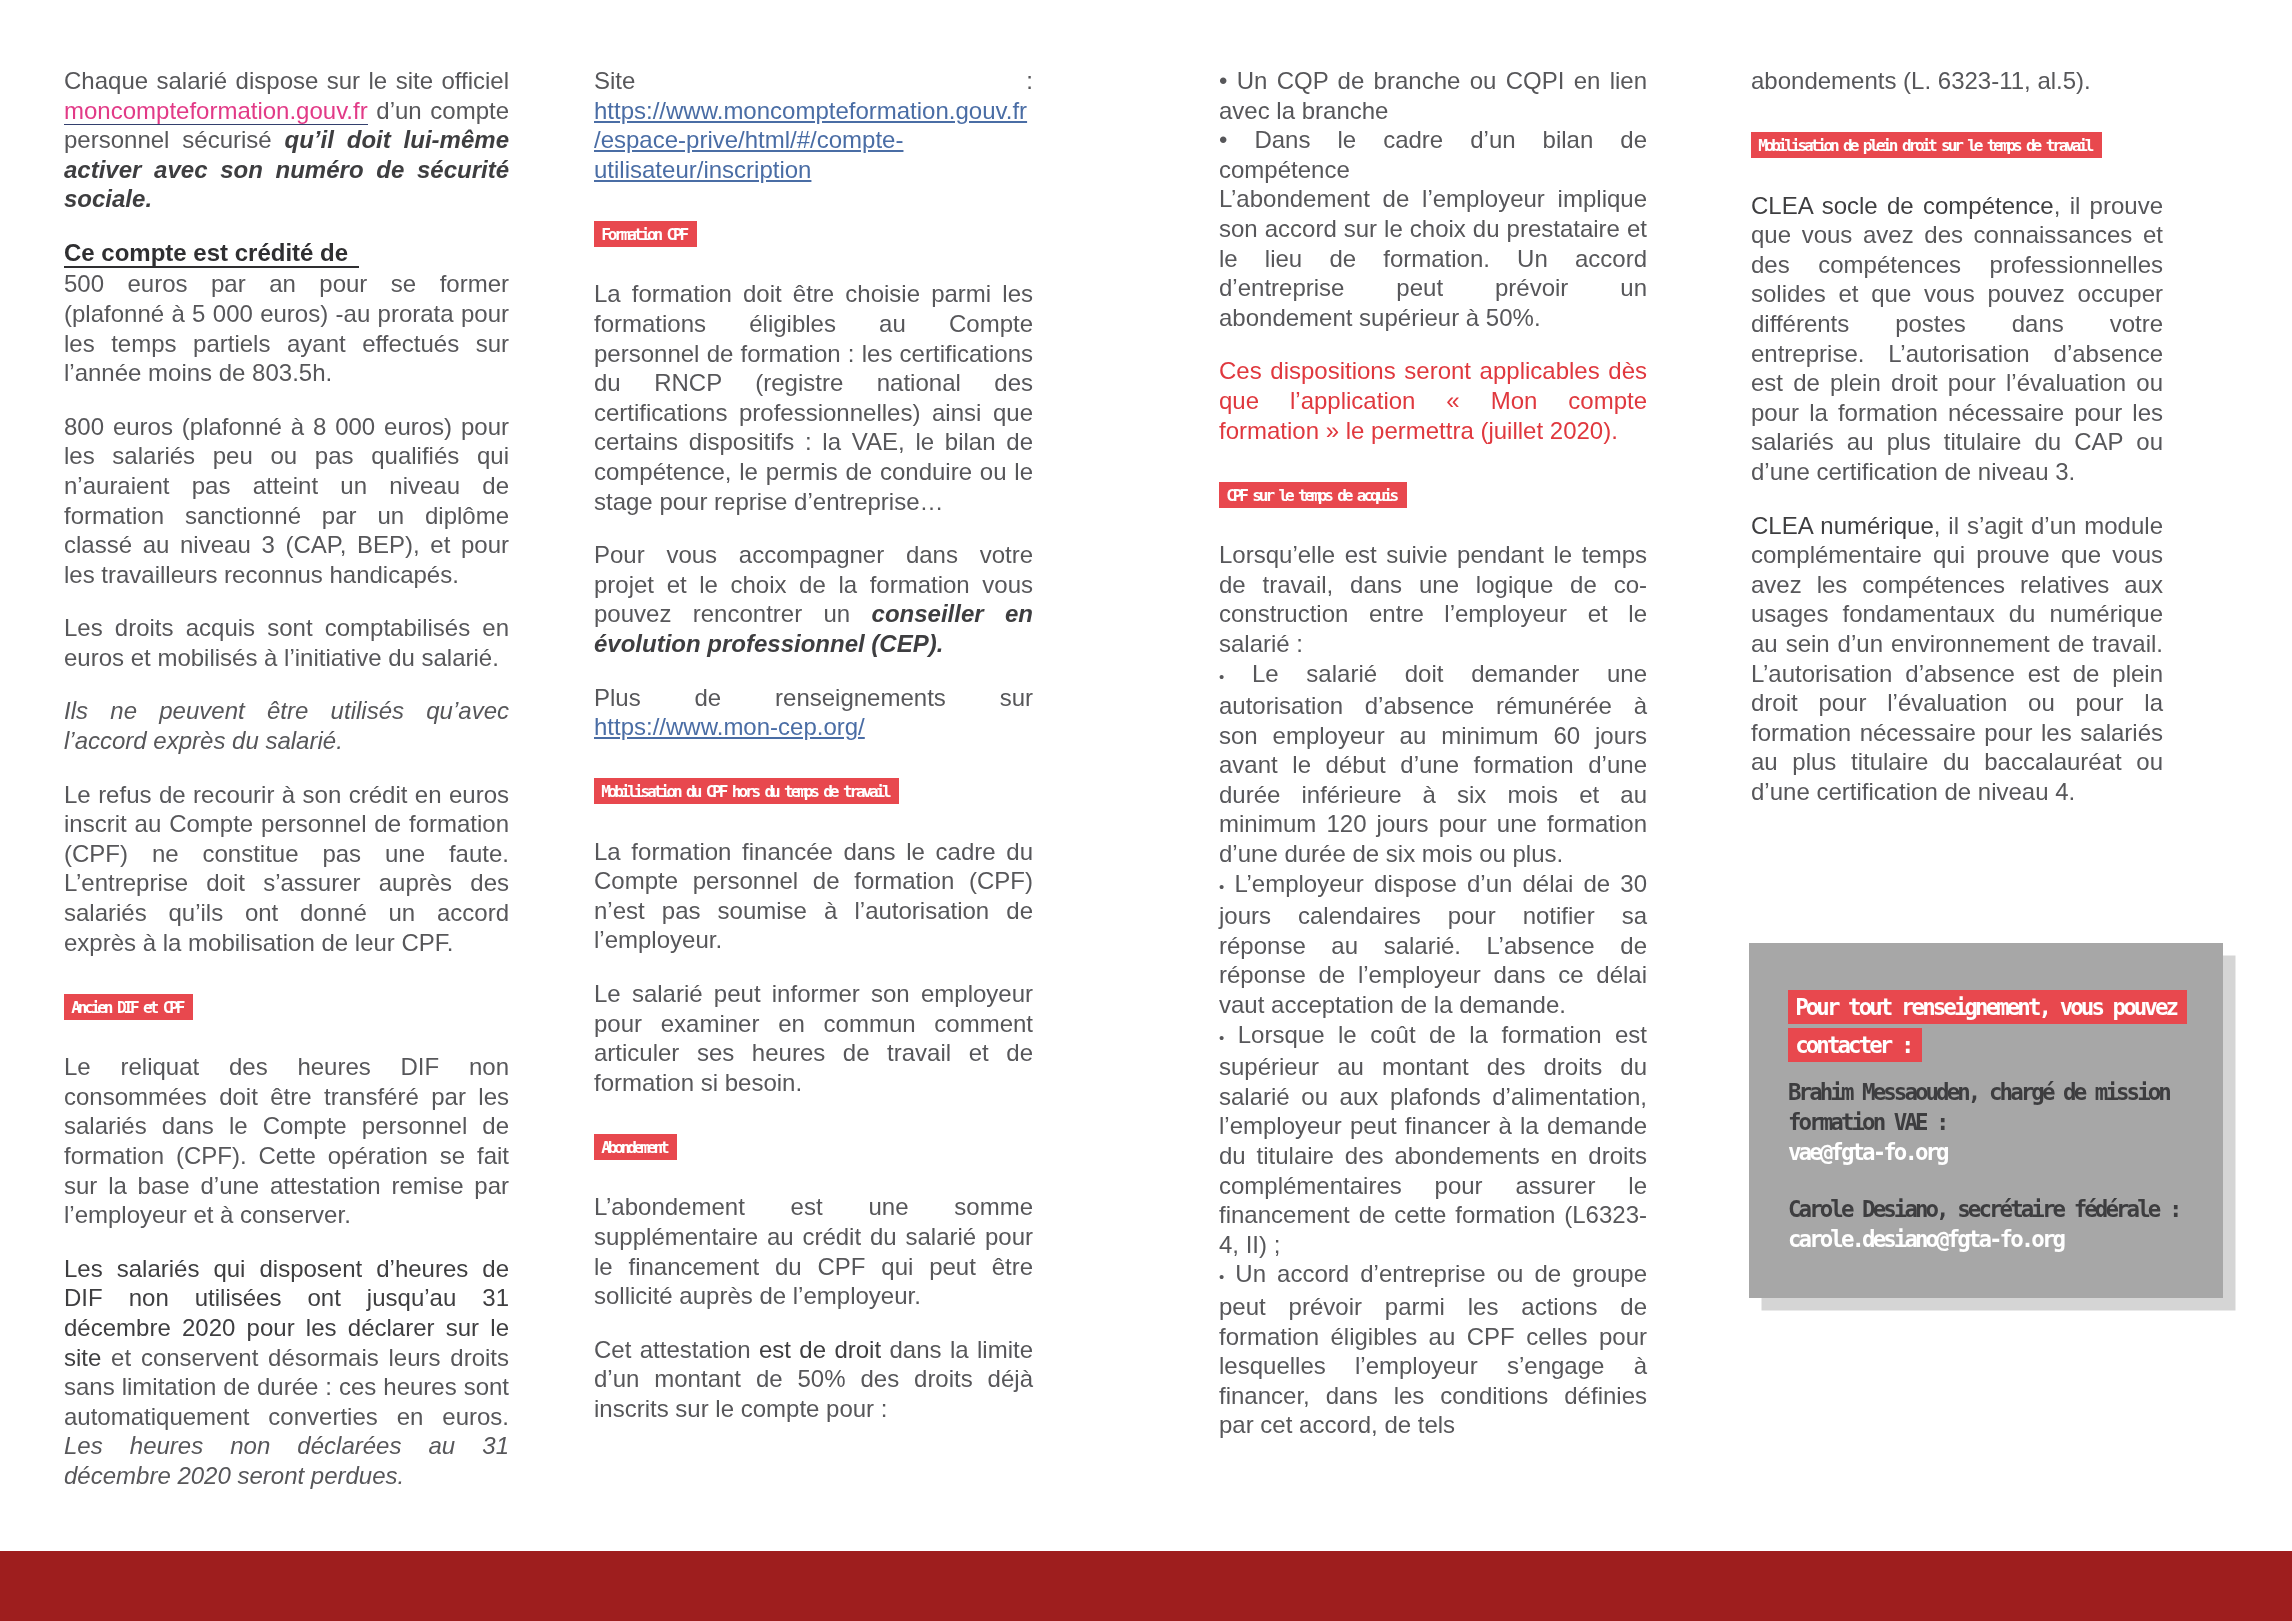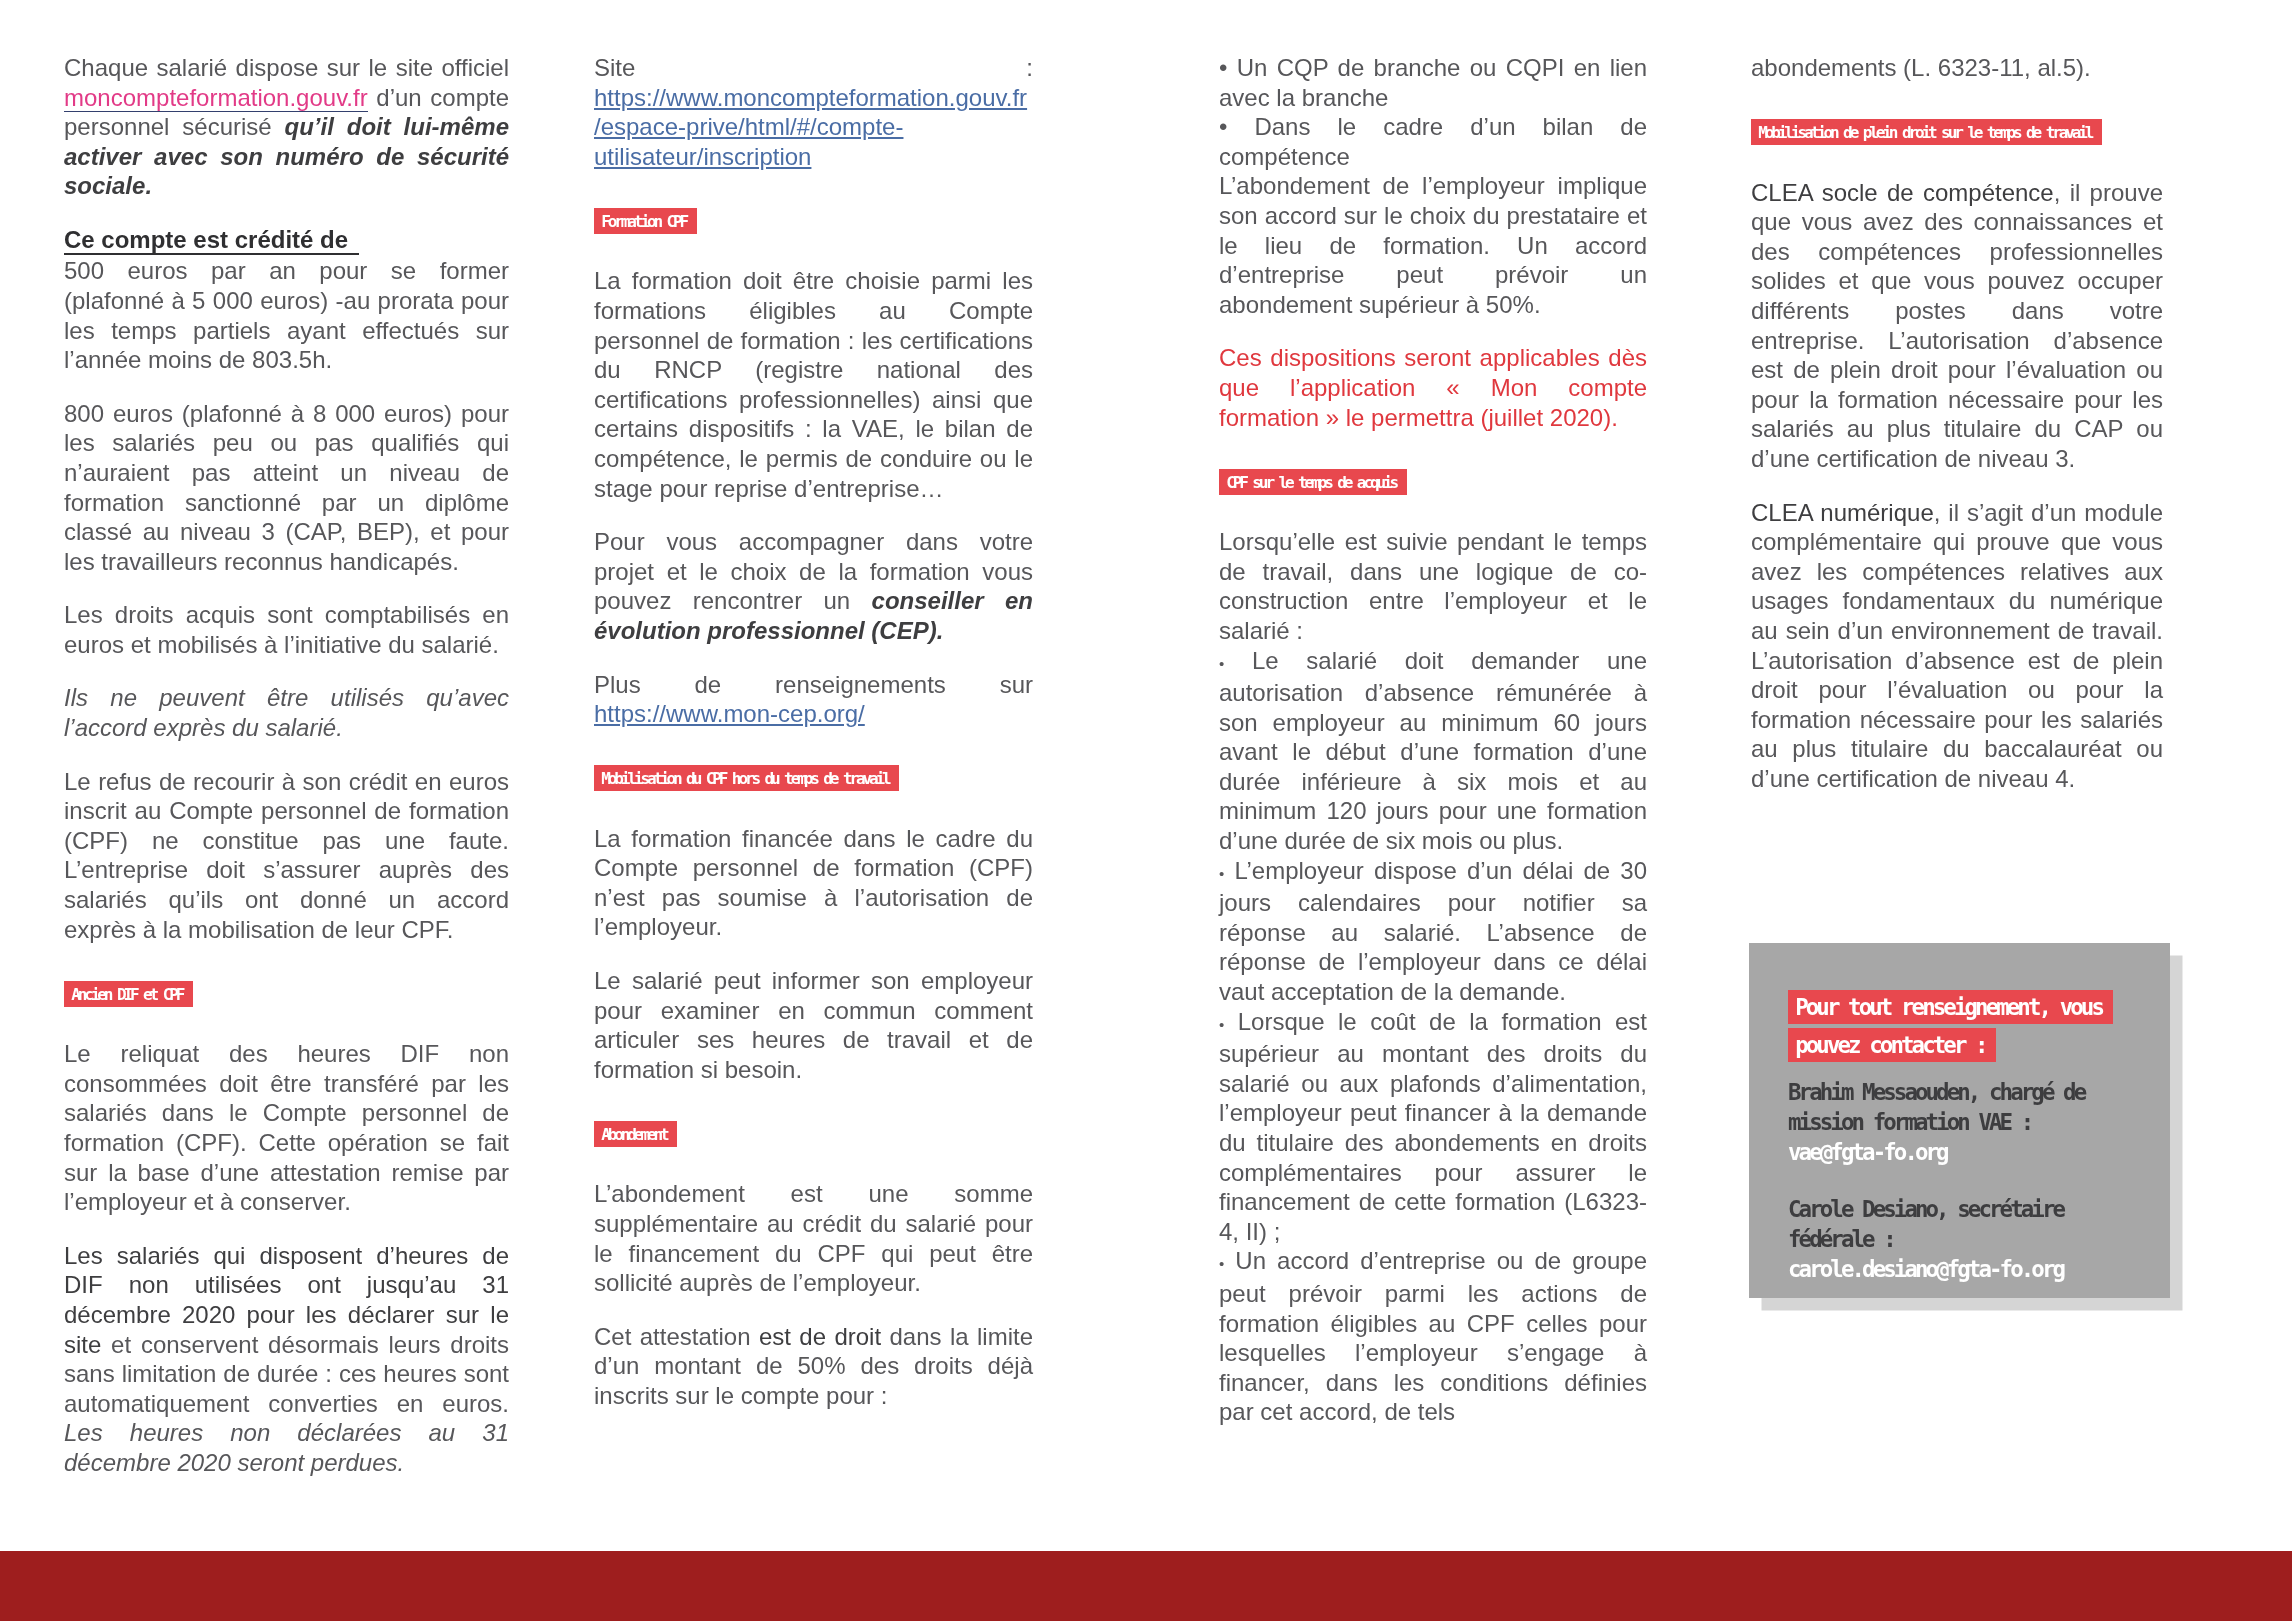--- a/index.html
+++ b/index.html
@@ -20,21 +20,21 @@
   }
   .col-1{left:64px;width:445px;}
   .col-2{left:594px;width:439px;}
   .col-3{left:1219px;width:428px;}
   .col-4{left:1751px;width:412px;}
 
   .blk{margin:0 0 24px 0;}
   .blk-flow{margin:0;}
   .blk-subhead{margin:0 0 1.8px 0;}
   .blk-heading{margin:27px 0 27px 0;line-height:39px;text-align:left;}
-  .blk:first-child{margin-top:3px;}
+  .blk:first-child{margin-top:16px;}
 
   .chip{
     background:#e8484e;
     color:#ffffff;
     font-family:"DejaVu Sans Mono","Liberation Mono",monospace;
     font-weight:bold;
     font-size:16px;
     letter-spacing:-3.1px;
     line-height:36px;
     padding:3.6px 10.7px 3.6px 7.2px;
@@ -49,21 +49,21 @@
   .s-bold-underline{font-weight:bold;color:#2f2f31;border-bottom:2.7px solid #2f2f31;padding-right:10.7px;}
   .s-link-pink{color:#e23a87;border-bottom:1.8px solid #33406e;overflow-wrap:anywhere;}
   .s-link-blue{color:#4a6da5;text-decoration:underline;overflow-wrap:anywhere;}
   .s-red{color:#e0383e;}
   .s-bullet-lg{color:#57575a;}
   .s-bullet-sm{font-size:15px;}
 
   .contact-box{
     position:absolute;
     left:1749px;top:943px;
-    width:421px;height:355px;
+    width:474px;height:355px;
     box-sizing:border-box;
     background:#a7a7a7;
     box-shadow:12.5px 12.5px 0 #d5d5d5;
     padding:45px 39px 0 39px;
     font-family:"DejaVu Sans Mono","Liberation Mono",monospace;
     font-weight:bold;
     font-size:22.4px;
     letter-spacing:-2.9px;
     line-height:30px;
     text-align:left;

